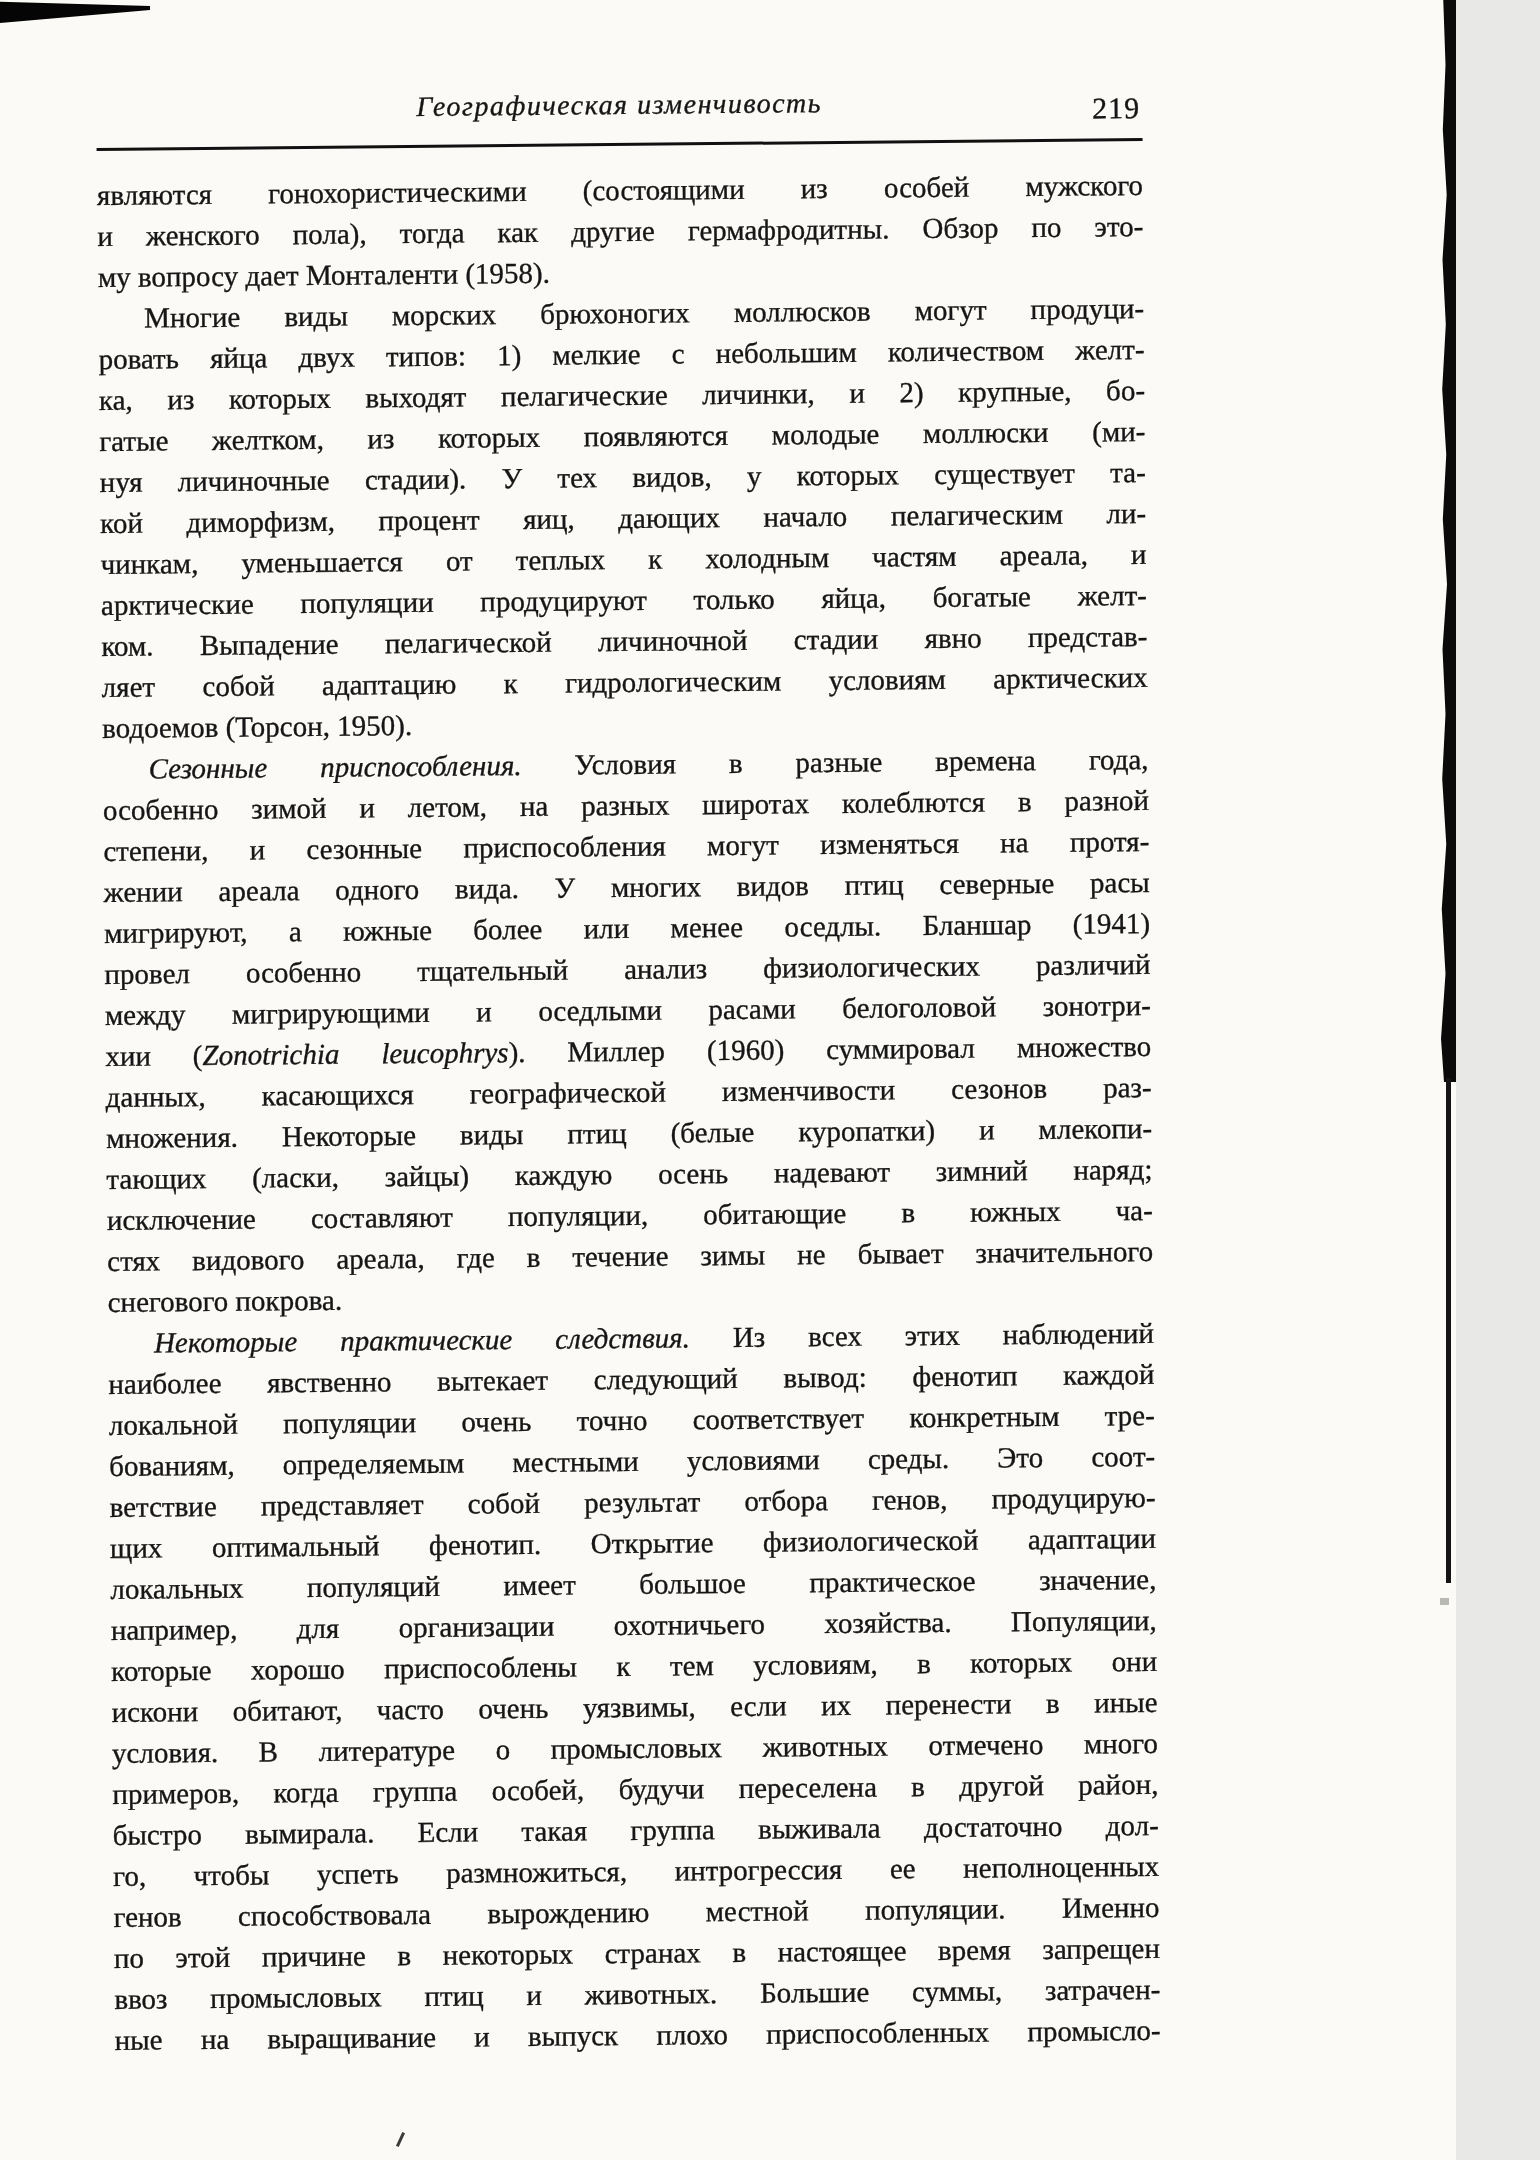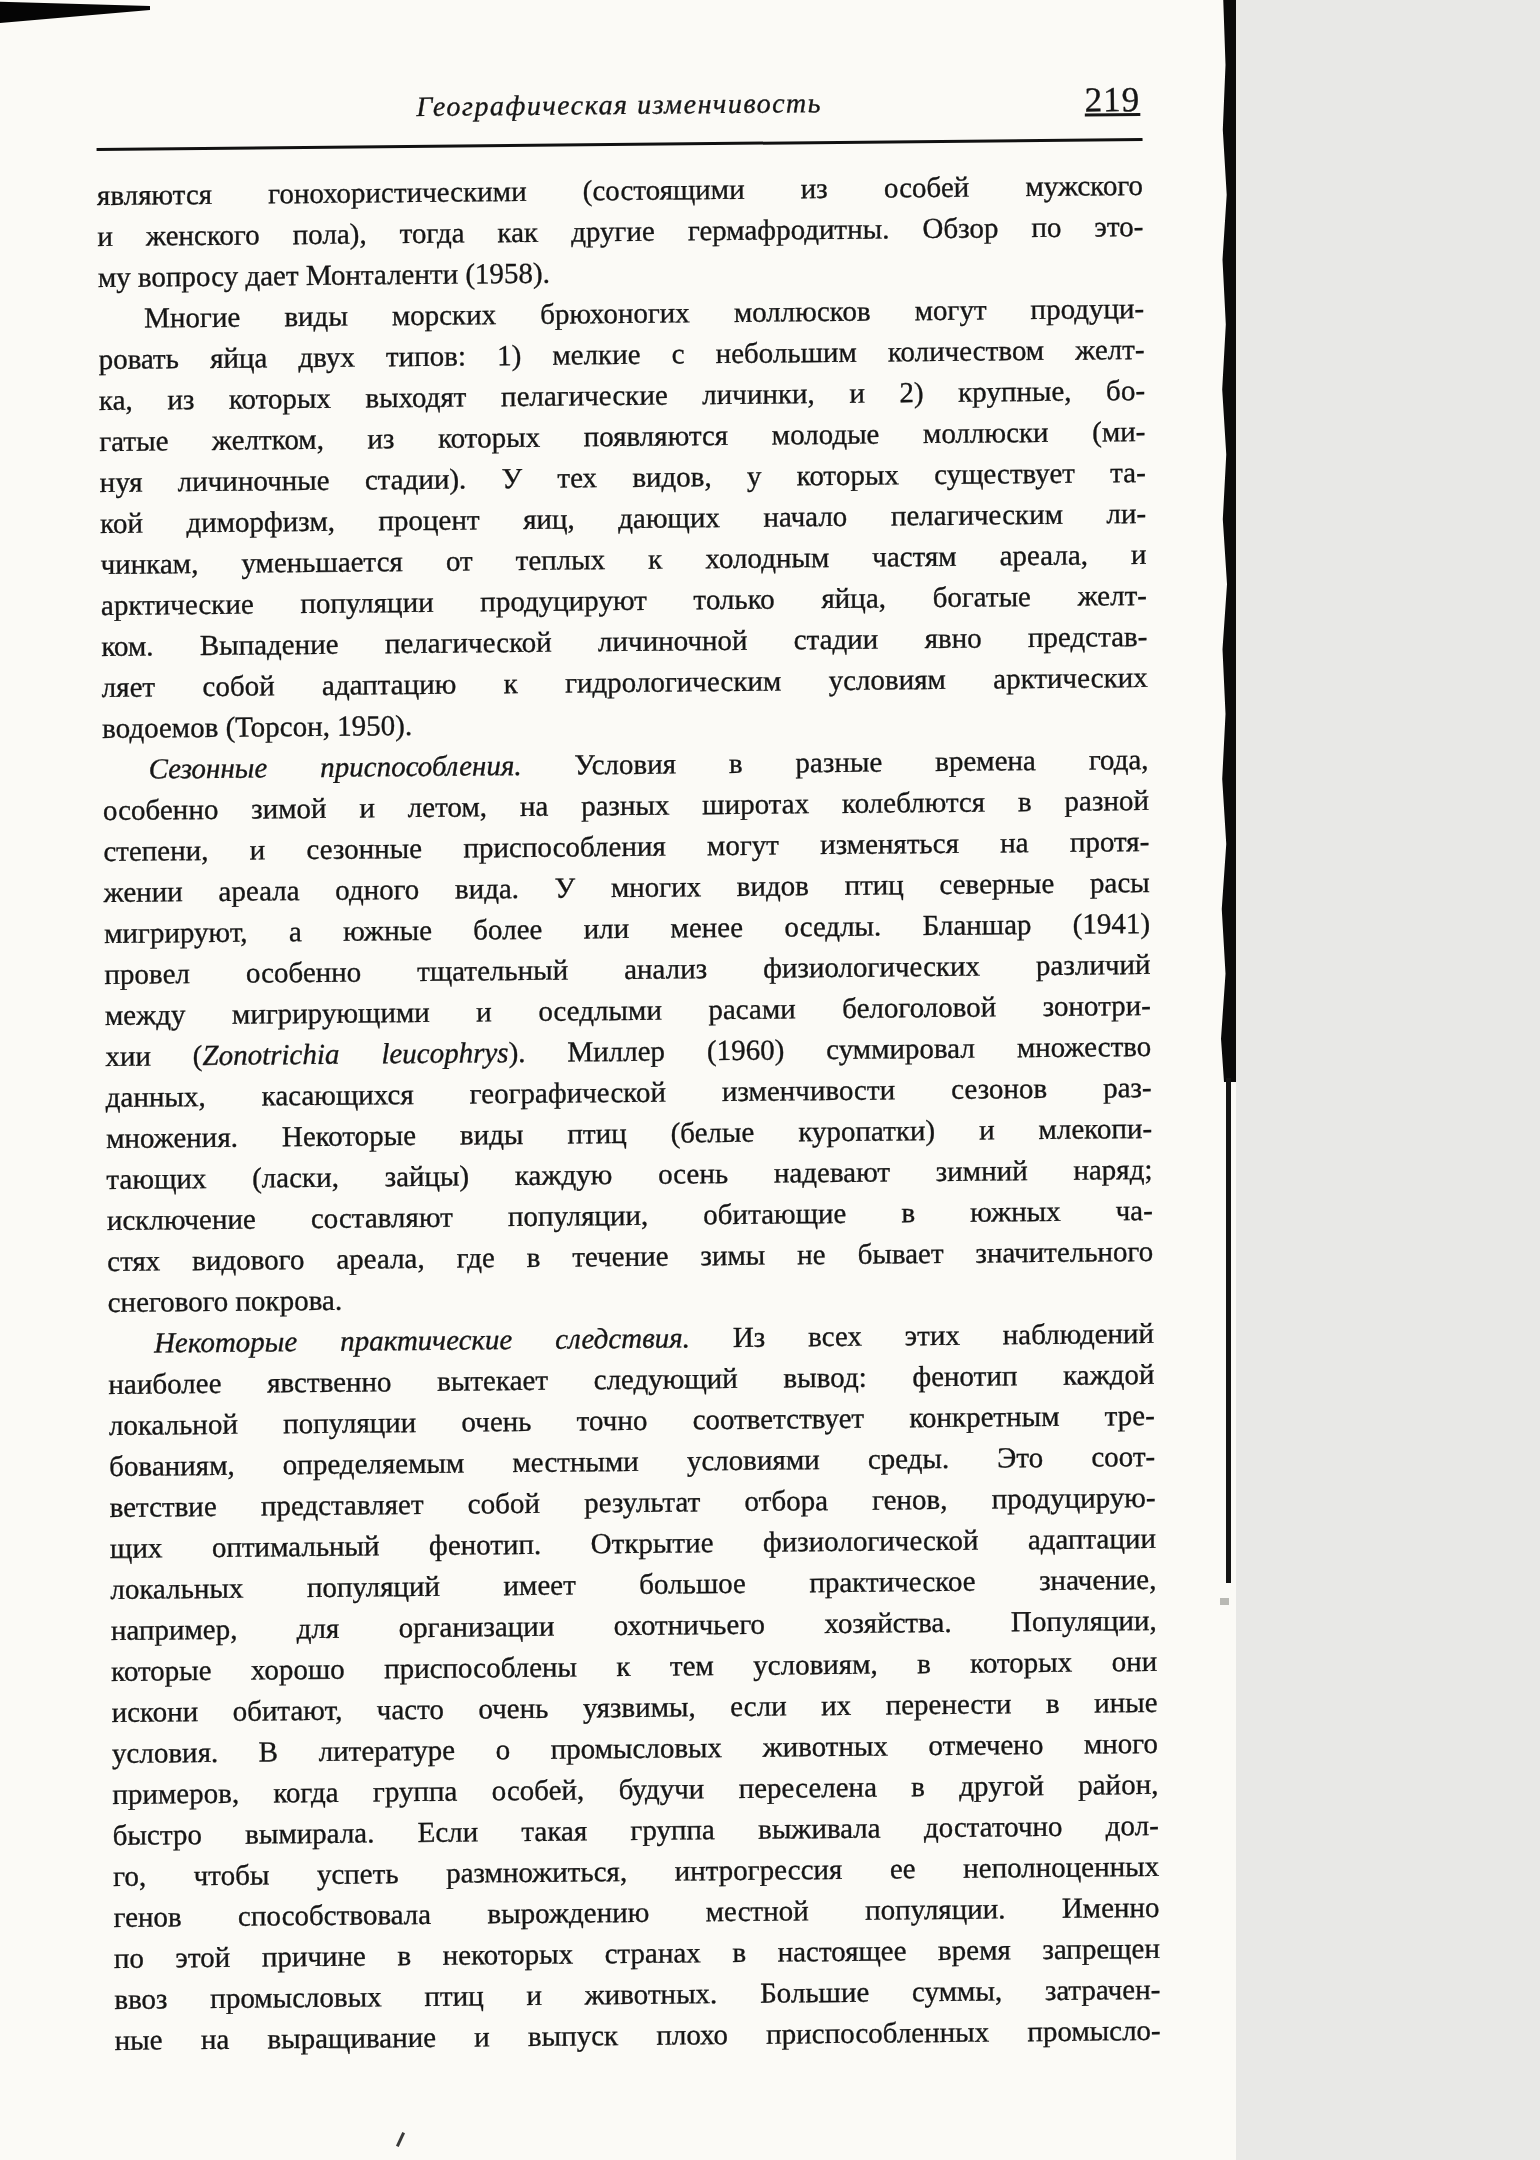--- a/index.html
+++ b/index.html
@@ -1,18 +1,18 @@
 <!DOCTYPE html>
 <html lang="ru"><head>
 <meta charset="utf-8">
 <style>
   html, body { margin: 0; padding: 0; background: #e8e8e6; }
   .page {
     position: relative;
-    width: 1236px;
+    width: 1456px;
     height: 2160px;
     background: #fbfaf6;
     overflow: hidden;
     font-family: "Liberation Serif", "DejaVu Serif", serif;
     color: #161616;
   }
 
   
   .corner-wedge {
     position: absolute; left: 0; top: 0;
@@ -51,24 +51,23 @@
   }
   .header { position: relative; height: 60px; }
   .running-title {
     text-align: center;
     font-style: italic;
     font-size: 28px;
     letter-spacing: 1.5px;
     line-height: 38px;
   }
   .page-number {
-    position: absolute; right: 2px; top: 0;
-    font-size: 35px; line-height: 38px;
+    position: absolute; right: 2px; top: 8px;
+    font-size: 30px; line-height: 38px;
     letter-spacing: 1px;
-    text-decoration: underline;
   }
   .header-rule {
     position: absolute; left: 0; right: 0; bottom: 0;
     height: 0; border: none; border-top: 3px solid #111; margin: 0;
   }
   .body-text {
     margin-top: 24px;
     font-size: 29px;
     line-height: 41px;
   }

